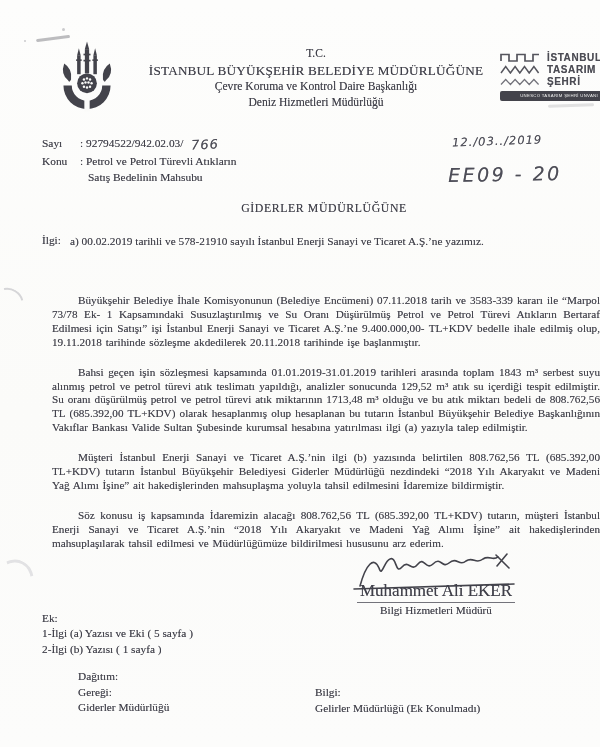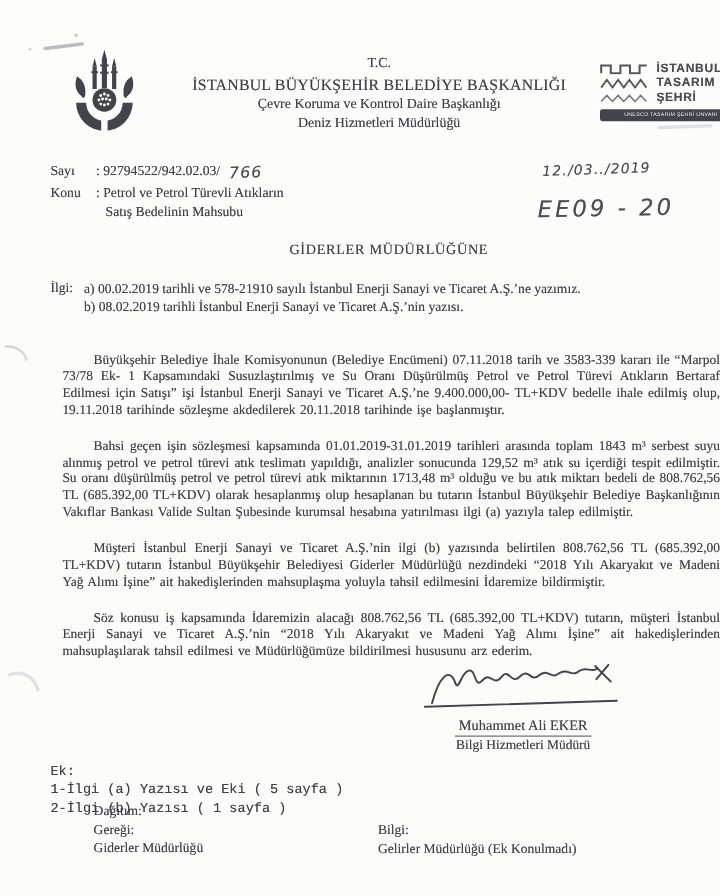--- a/index.html
+++ b/index.html
@@ -37,24 +37,24 @@
   .recipient{position:absolute;top:201px;left:0;width:100%;text-align:center;font-size:11.8px;letter-spacing:.6px;}
   .ilgi{position:absolute;top:234px;left:42px;right:28px;font-size:11.3px;display:flex;}
   .ilgi-label{width:28px;flex:0 0 28px;}
   .ilgi-lines div{line-height:15.2px;}
   
   .bodytext{position:absolute;top:278px;left:36px;right:32px;}
   .bodytext p{margin:16px;font-size:11.2px;line-height:13.9px;text-align:justify;text-indent:26px;word-spacing:1px;}
   
   .signature{position:absolute;top:552px;left:328px;width:216px;text-align:center;}
   .sig-svg{display:block;margin:0 auto -11px auto;}
-  .sig-name{font-size:12px;display:inline-block;border-bottom:1px solid rgba(70,70,80,.75);padding:0 3px 1px 3px;margin-top:16px;}
+  .sig-name{font-size:17px;display:inline-block;border-bottom:1px solid rgba(70,70,80,.75);padding:0 3px 1px 3px;}
   .sig-title{font-size:11.2px;margin-top:1px;}
   
-  .ek{position:absolute;top:637px;left:42px;font-size:11.3px;line-height:15.4px;font-family:Liberation Mono, monospace;}
+  .ek{position:absolute;top:611px;left:42px;font-size:11.3px;line-height:15.4px;}
   .dagitim-left{position:absolute;top:669px;left:42px;font-size:11.3px;line-height:15.6px;margin-left:36px;}
   .dagitim-right{position:absolute;top:685px;left:315px;font-size:11.3px;line-height:15.6px;}
   
   .artifact{position:absolute;pointer-events:none;}
   .a-dash{top:37px;left:36px;width:34px;height:2.5px;background:#86868c;opacity:.55;border-radius:2px;transform:rotate(-7deg);}
   .a-dot1{top:28px;left:62px;width:3px;height:3px;background:#9a9aa0;opacity:.5;border-radius:50%;}
   .a-dot2{top:40px;left:24px;width:2px;height:2px;background:#9a9aa0;opacity:.5;border-radius:50%;}
   .a-curl1{top:288px;left:-8px;width:28px;height:26px;border:2.5px solid transparent;border-top-color:#c6c6ca;
     border-radius:50%;transform:rotate(32deg);opacity:.7;}
   .a-curl2{top:558px;left:-14px;width:40px;height:56px;border:3px solid transparent;border-top-color:#d8d8db;
@@ -102,21 +102,21 @@
             <circle cx="52" cy="56" r="1.6"></circle>
             <circle cx="56" cy="57" r="1.6"></circle>
           <circle cx="46" cy="61.5" r="1.6"></circle>
             <circle cx="50" cy="62.5" r="1.6"></circle>
             <circle cx="54" cy="61.5" r="1.6"></circle>
         </g>
       </svg>
     </div>
     <div class="head-center">
       <div class="tc">T.C.</div>
-      <div class="org">İSTANBUL BÜYÜKŞEHİR BELEDİYE BAŞKANLIĞI</div>
+      <div class="org">İSTANBUL BÜYÜKŞEHİR BELEDİYE MÜDÜRLÜĞÜNE</div>
       <div class="dept">Çevre Koruma ve Kontrol Daire Başkanlığı</div>
       <div class="unit">Deniz Hizmetleri Müdürlüğü</div>
     </div>
     <div class="logo-right">
       <div class="lr-grid">
         <svg width="40" height="9" viewBox="0 0 40 9">
           <path d="M1 8 V1.5 H9 V8 H17 V1.5 H25 V8 H33 V1.5 H39" fill="none" stroke="#55555d" stroke-width="1.7"></path>
         </svg>
         <span class="lr-word">İSTANBUL</span>
         <svg width="40" height="9" viewBox="0 0 40 9">
@@ -148,21 +148,20 @@
   </div>
   <div class="handwrite hw-date">12./03../2019</div>
   <div class="handwrite hw-ref">EE09 - 20</div>
 
   <div class="recipient">GİDERLER MÜDÜRLÜĞÜNE</div>
 
   <div class="ilgi">
     <span class="ilgi-label">İlgi:</span>
     <div class="ilgi-lines">
       <div>a)  00.02.2019 tarihli ve 578-21910 sayılı İstanbul Enerji Sanayi ve Ticaret A.Ş.’ne yazımız.</div>
-      <div>b)  08.02.2019 tarihli İstanbul Enerji Sanayi ve Ticaret A.Ş.’nin yazısı.</div>
     </div>
   </div>
 
   <div class="bodytext">
     <p>Büyükşehir Belediye İhale Komisyonunun (Belediye Encümeni) 07.11.2018 tarih ve 3583-339 kararı ile “Marpol 73/78 Ek- 1 Kapsamındaki Susuzlaştırılmış ve Su Oranı Düşürülmüş Petrol ve Petrol Türevi Atıkların Bertaraf Edilmesi için Satışı” işi İstanbul Enerji Sanayi ve Ticaret A.Ş.’ne 9.400.000,00- TL+KDV bedelle ihale edilmiş olup, 19.11.2018 tarihinde sözleşme akdedilerek 20.11.2018 tarihinde işe başlanmıştır.</p>
     <p>Bahsi geçen işin sözleşmesi kapsamında 01.01.2019-31.01.2019 tarihleri arasında toplam 1843 m³ serbest suyu alınmış petrol ve petrol türevi atık teslimatı yapıldığı, analizler sonucunda 129,52 m³ atık su içerdiği tespit edilmiştir. Su oranı düşürülmüş petrol ve petrol türevi atık miktarının 1713,48 m³  olduğu ve bu atık miktarı bedeli de 808.762,56 TL (685.392,00 TL+KDV) olarak hesaplanmış olup hesaplanan bu tutarın İstanbul Büyükşehir Belediye Başkanlığının Vakıflar Bankası Valide Sultan Şubesinde kurumsal hesabına yatırılması ilgi (a) yazıyla talep edilmiştir.</p>
     <p>Müşteri İstanbul Enerji Sanayi ve Ticaret A.Ş.’nin ilgi (b) yazısında belirtilen 808.762,56 TL (685.392,00 TL+KDV) tutarın İstanbul Büyükşehir Belediyesi Giderler Müdürlüğü nezdindeki “2018 Yılı Akaryakıt ve Madeni Yağ Alımı İşine” ait hakedişlerinden  mahsuplaşma yoluyla tahsil edilmesini İdaremize bildirmiştir.</p>
     <p>Söz konusu iş kapsamında İdaremizin alacağı 808.762,56 TL (685.392,00 TL+KDV) tutarın, müşteri İstanbul Enerji Sanayi ve Ticaret A.Ş.’nin “2018 Yılı Akaryakıt ve Madeni Yağ Alımı İşine” ait hakedişlerinden  mahsuplaşılarak tahsil edilmesi ve  Müdürlüğümüze bildirilmesi hususunu arz ederim.</p>
   </div>
 

